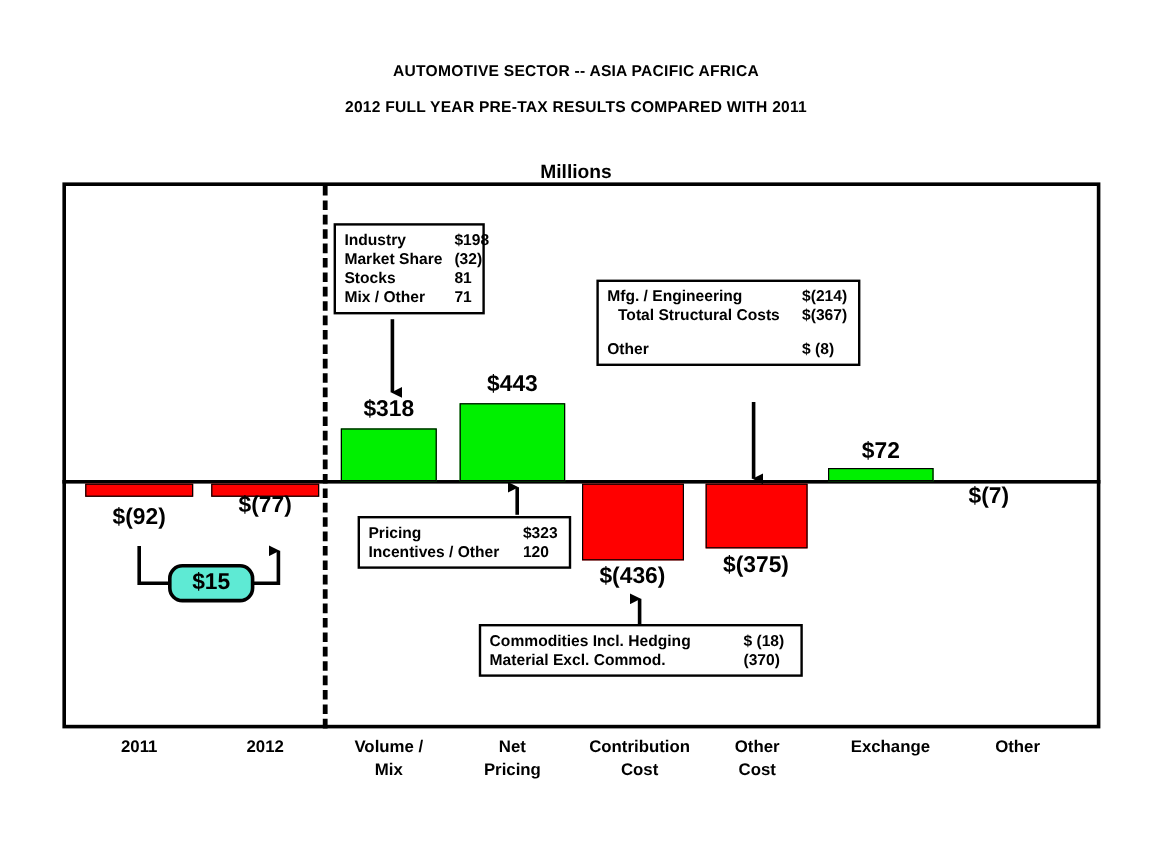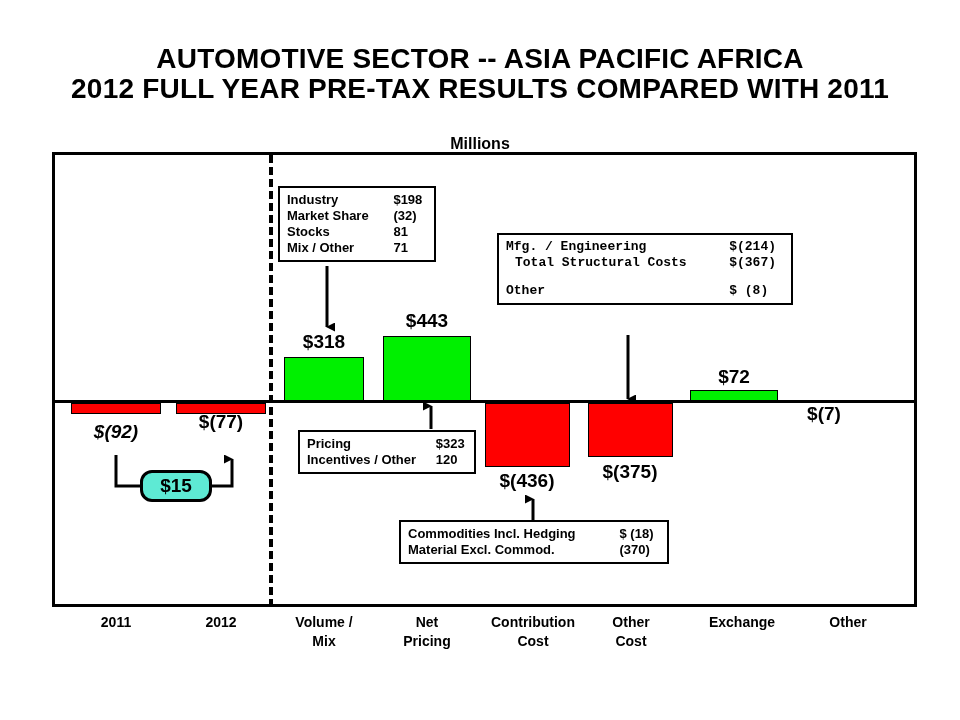--- a/index.html
+++ b/index.html
@@ -24,21 +24,21 @@
   }
 
   
   .title-block {
     position: absolute;
     left: 0;
     top: 44px;
     width: 960px;
     text-align: center;
     font-weight: bold;
-    font-size: 28px;
+    font-size: 13px;
     line-height: 30px;
     color: #000000;
     letter-spacing: 0.2px;
   }
   .title-line { display: block; white-space: nowrap; }
 
   
   .units-caption {
     position: absolute;
     left: 390px;
@@ -183,34 +183,34 @@
   <div class="bar up" style="left:284px; top:357px; width:80px; height:44px;"></div>
 
   <div class="bar up" style="left:383px; top:336px; width:88px; height:65px;"></div>
 
   <div class="bar down" style="left:485px; top:403px; width:85px; height:64px;"></div>
 
   <div class="bar down" style="left:588px; top:403px; width:85px; height:54px;"></div>
 
   <div class="bar up" style="left:690px; top:390px; width:88px; height:11px;"></div>
 
-  <div class="val-label" style="left:66px; top:421px; width:100px;font-style:italic;">$(92)</div>
+  <div class="val-label" style="left:66px; top:421px; width:100px;">$(92)</div>
   <div class="val-label" style="left:171px; top:411px; width:100px;">$(77)</div>
   <div class="val-label" style="left:274px; top:331px; width:100px;">$318</div>
   <div class="val-label" style="left:377px; top:310px; width:100px;">$443</div>
   <div class="val-label" style="left:477px; top:470px; width:100px;">$(436)</div>
   <div class="val-label" style="left:580px; top:461px; width:100px;">$(375)</div>
   <div class="val-label" style="left:684px; top:366px; width:100px;">$72</div>
   <div class="val-label" style="left:774px; top:403px; width:100px;">$(7)</div>
 
   <div class="delta-pill" style="left:140px; top:470px; width:72px; height:32px;">
     <span>$15</span>
   </div>
 
-  <div class="callout" style="left:278px; top:186px; width:158px;">
+  <div class="callout" style="left:278px; top:186px; width:126px;">
     <table>
       <tbody>
           <tr>
         <td class="c-label">Industry</td>
         <td class="c-value">$198</td>
       </tr>
       <tr>
         <td class="c-label">Market Share</td>
         <td class="c-value">(32)</td>
       </tr>
@@ -219,21 +219,21 @@
         <td class="c-value">81</td>
       </tr>
       <tr>
         <td class="c-label">Mix / Other</td>
         <td class="c-value">71</td>
       </tr>
     </tbody>
       </table>
   </div>
 
-  <div class="callout" style="left:497px; top:233px; width:296px;font-family:Liberation Mono, monospace;">
+  <div class="callout" style="left:497px; top:233px; width:220px;">
     <table>
       <tbody>
           <tr>
         <td class="c-label">Mfg. / Engineering</td>
         <td class="c-value">$(214)</td>
       </tr>
       <tr>
         <td class="c-label c-indent">Total Structural Costs</td>
         <td class="c-value">$(367)</td>
       </tr>

